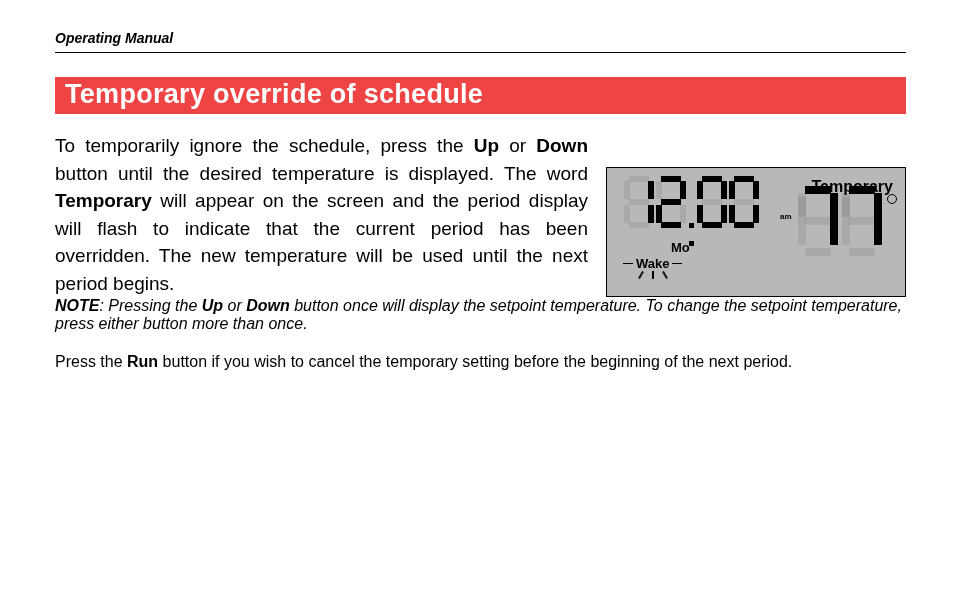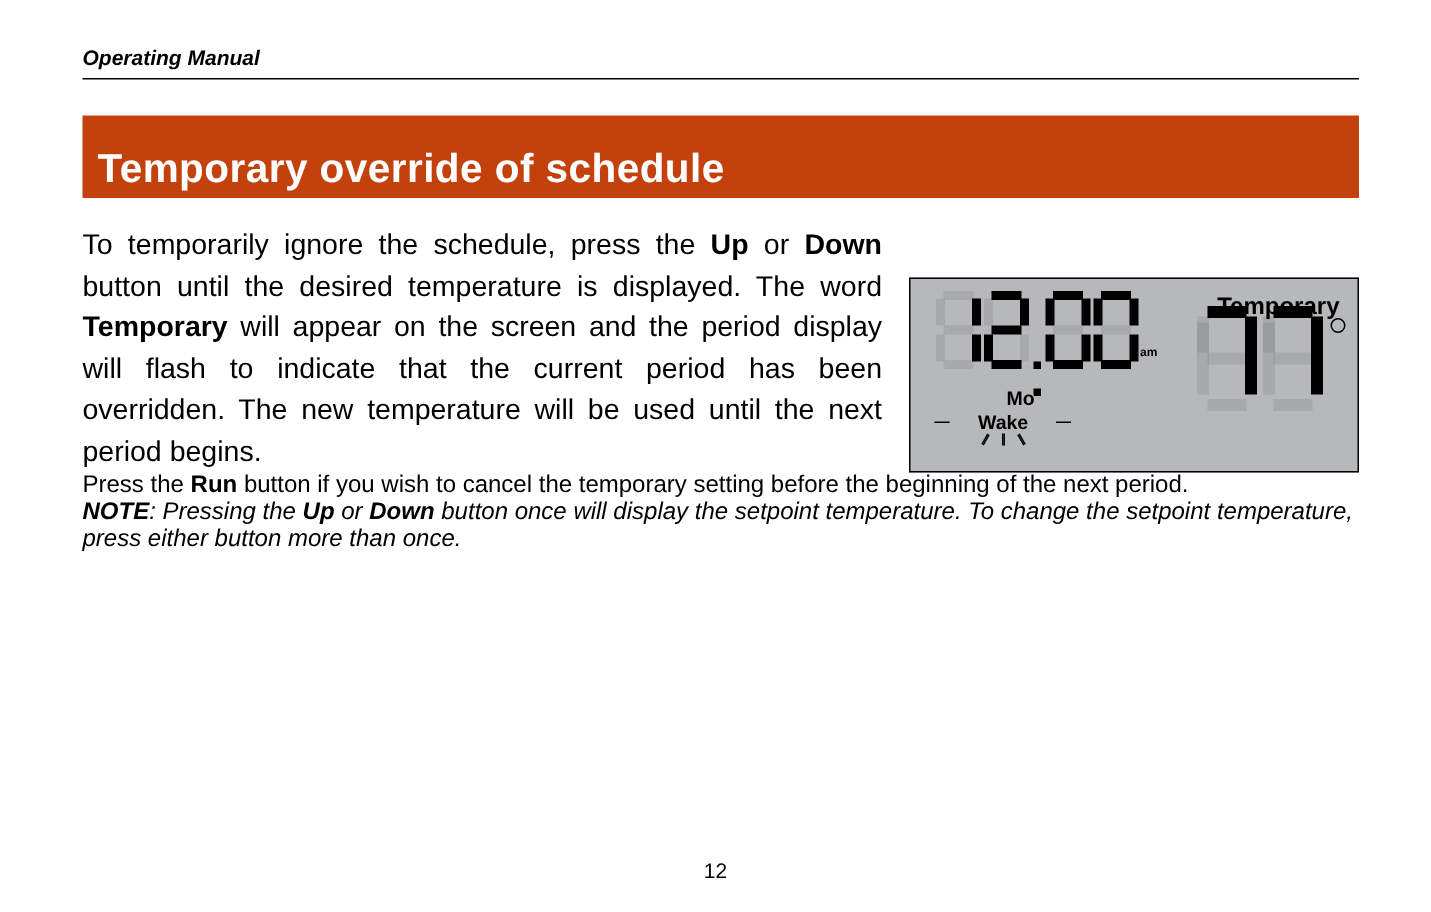--- a/index.html
+++ b/index.html
@@ -19,27 +19,27 @@
   }
   .header {
     font-style: italic;
     font-weight: bold;
     font-size: 14px;
     padding-bottom: 6px;
     border-bottom: 1.5px solid #000;
     margin-bottom: 24px;
   }
   .section-title {
-    background: #c2410c;
+    background: #ef4444;
     color: #fff;
     font-size: 27px;
     font-weight: bold;
     font-family: "Arial Narrow", Arial, sans-serif;
     letter-spacing: 0.3px;
-    padding: 20px 10px 4px 10px;
+    padding: 2px 10px 4px 10px;
     margin-bottom: 18px;
   }
   .body-row {
     display: flex;
     gap: 18px;
     align-items: flex-end;
   }
   .body-text {
     flex: 1 1 auto;
     font-size: 19px;
@@ -78,21 +78,21 @@
   .disp-time {
     position: absolute;
     top: 8px;
     left: 16px;
     display:flex;
     align-items:flex-start;
   }
   .disp-ampm {
     font-size: 8px;
     font-weight: bold;
-    margin-left: 0;
+    margin-left: 20px;
     margin-top: 36px;
   }
   .disp-day {
     position: absolute;
     top: 72px;
     left: 16px;
     font-family: "Arial Narrow", Arial, sans-serif;
     font-weight: bold;
     font-size: 13px;
     color: #000;
@@ -126,21 +126,21 @@
     border-right: 0.8px solid #000;
     border-bottom: none;
     border-top: none;
   }
   .flash-bottom .bl { transform: rotate(30deg); height:8px; }
   .flash-bottom .bc { height:8px; }
   .flash-bottom .br { transform: rotate(-30deg); height:8px; }
   .period-box {
     display:flex;
     align-items:center;
-    gap:16px;
+    gap:0;
     margin-top: 10px;
   }
   .period-box .hline {
     width: 10px;
     border-top:1px solid #000;
     height:0;
   }
   .disp-temp {
     position: absolute;
     top: 18px;
@@ -245,22 +245,21 @@
         </div>
       </div>
 
       <div class="disp-temp">
         <span id="temp-digits"><span class="seg-digit big"><span class="seg h a on"></span><span class="seg v b on"></span><span class="seg v low c on"></span><span class="seg h d"></span><span class="seg v low e"></span><span class="seg v f"></span><span class="seg h g"></span></span><span class="seg-digit big"><span class="seg h a on"></span><span class="seg v b on"></span><span class="seg v low c on"></span><span class="seg h d"></span><span class="seg v low e"></span><span class="seg v f"></span><span class="seg h g"></span></span></span>
         <span class="deg"></span>
       </div>
     </div>
   </div>
 
+  <p class="para">
+    <span class="note-prefix">NOTE</span><span class="note-body"><span>: Pressing the </span><b>Up</b><span> or </span><b>Down</b><span> button once will display the setpoint temperature. To change the setpoint temperature, press either button more than once.</span></span>
+  </p>
+
   <p class="para" style="margin-bottom:0">
     <span>Press the </span><b>Run</b><span> button if you wish to cancel the temporary setting before the beginning of the next period.</span>
   </p>
 
-  <p class="para">
-    <span class="note-prefix">NOTE</span><span class="note-body"><span>: Pressing the </span><b>Up</b><span> or </span><b>Down</b><span> button once will display the setpoint temperature. To change the setpoint temperature, press either button more than once.</span></span>
-  </p>
-
-  <div class="page-number">12</div>
 </div>
 
 </body></html>

